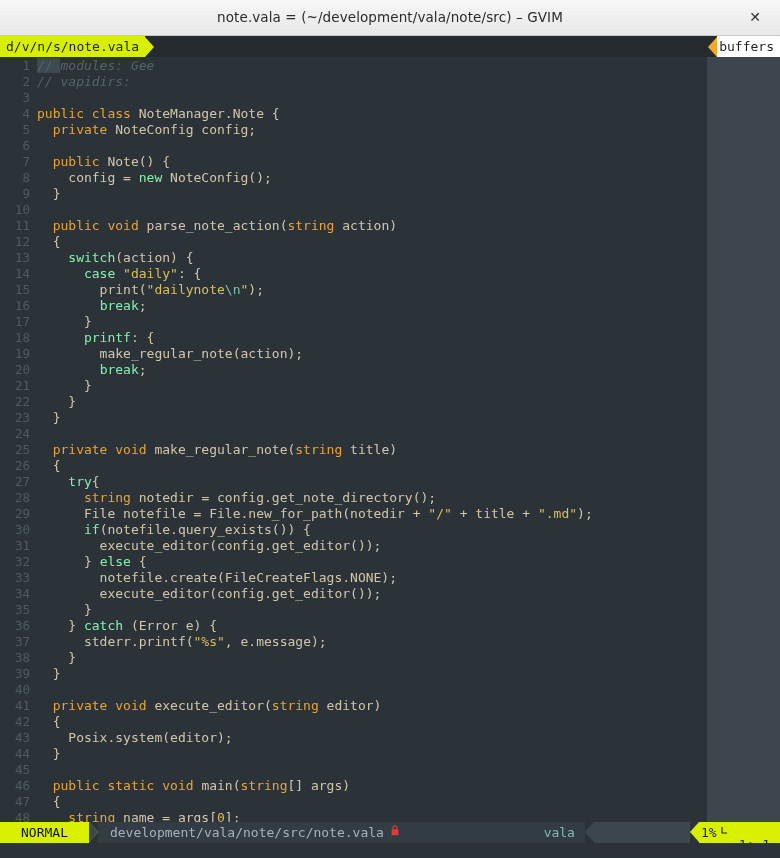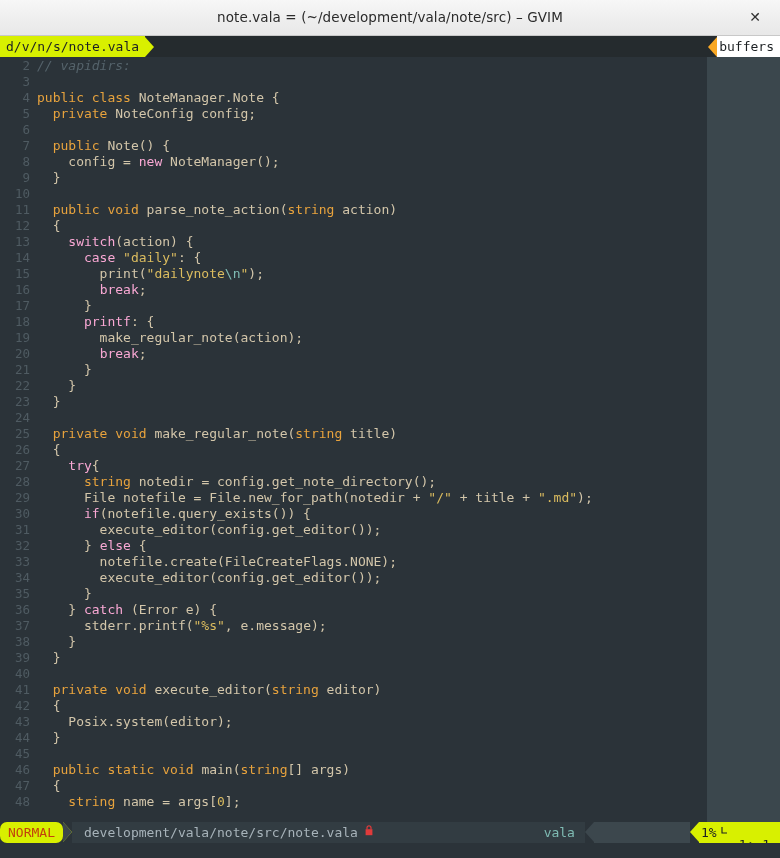--- a/index.html
+++ b/index.html
@@ -144,21 +144,21 @@
     width: 30px;
     text-align: right;
     color: #4f5b62;
     font-size: 12.5px;
     margin-right: 7px;
     user-select: none;
   }
 
   
   .k   { color: #e8a33d; }            
-  .kw2 { color: #f9a8d4; }            
+  .kw2 { color: #86efac; }            
   .typ { color: #e8a33d; }            
   .id  { color: #d3c6aa; }
   .str { color: #dbbc5f; }            
   .esc { color: #7fbbb3; }            
   .cmt { color: #55636b; font-style: italic; }
   .num { color: #dbbc5f; }
   .pun { color: #d3c6aa; }
   .cursor {
     background: #3e4a51;
     color: #55636b;
@@ -170,25 +170,24 @@
     height: 21px;
     background: #2b3339;
     display: flex;
     align-items: stretch;
     font-size: 13px;
     font-family: "DejaVu Sans Mono", monospace;
     overflow: hidden;
   }
   .st-mode {
     background: #d8f000;
-    color: #c2410c;
-    line-height: 21px;
-    padding: 0 8px;
-    white-space: nowrap;
-    border-radius: 7px;
+    color: #0f172a;
+    line-height: 21px;
+    padding: 0 21px;
+    white-space: nowrap;
   }
   .st-arrow-mode {
     width: 0; height: 0;
     border-top: 10.5px solid transparent;
     border-bottom: 10.5px solid transparent;
     border-left: 9px solid #d8f000;
   }
   .st-arrow-mode2 {
     width: 0; height: 0;
     border-top: 10.5px solid transparent;
@@ -277,27 +276,28 @@
     <span class="tab-arrow"></span>
   </div>
   <div class="tabline-right">
     <span class="buf-arrow"></span>
     <span class="buf-label">buffers</span>
   </div>
 </div>
 
 <div class="editor">
   <div class="code-area" id="code-area">
+      <div class="line"><span class="ln">1</span><span class="cursor">// </span><span class="cmt">modules: Gee</span></div>
       <div class="line"><span class="ln">2</span><span class="cmt">// vapidirs:</span></div>
       <div class="line"><span class="ln">3</span></div>
       <div class="line"><span class="ln">4</span><span class="k">public class </span><span class="id">NoteManager.Note {</span></div>
       <div class="line"><span class="ln">5</span><span class="pun">  </span><span class="k">private </span><span class="id">NoteConfig config;</span></div>
       <div class="line"><span class="ln">6</span></div>
       <div class="line"><span class="ln">7</span><span class="pun">  </span><span class="k">public </span><span class="id">Note() {</span></div>
-      <div class="line"><span class="ln">8</span><span class="id">    config = </span><span class="kw2">new </span><span class="id">NoteManager();</span></div>
+      <div class="line"><span class="ln">8</span><span class="id">    config = </span><span class="kw2">new </span><span class="id">NoteConfig();</span></div>
       <div class="line"><span class="ln">9</span><span class="pun">  }</span></div>
       <div class="line"><span class="ln">10</span></div>
       <div class="line"><span class="ln">11</span><span class="pun">  </span><span class="k">public void </span><span class="id">parse_note_action(</span><span class="typ">string</span><span class="id"> action)</span></div>
       <div class="line"><span class="ln">12</span><span class="pun">  {</span></div>
       <div class="line"><span class="ln">13</span><span class="pun">    </span><span class="kw2">switch</span><span class="id">(action) {</span></div>
       <div class="line"><span class="ln">14</span><span class="pun">      </span><span class="kw2">case </span><span class="str">"daily"</span><span class="id">: {</span></div>
       <div class="line"><span class="ln">15</span><span class="id">        print(</span><span class="str">"dailynote</span><span class="esc">\n</span><span class="str">"</span><span class="id">);</span></div>
       <div class="line"><span class="ln">16</span><span class="pun">        </span><span class="kw2">break</span><span class="id">;</span></div>
       <div class="line"><span class="ln">17</span><span class="pun">      }</span></div>
       <div class="line"><span class="ln">18</span><span class="pun">      </span><span class="kw2">printf</span><span class="id">: {</span></div>

